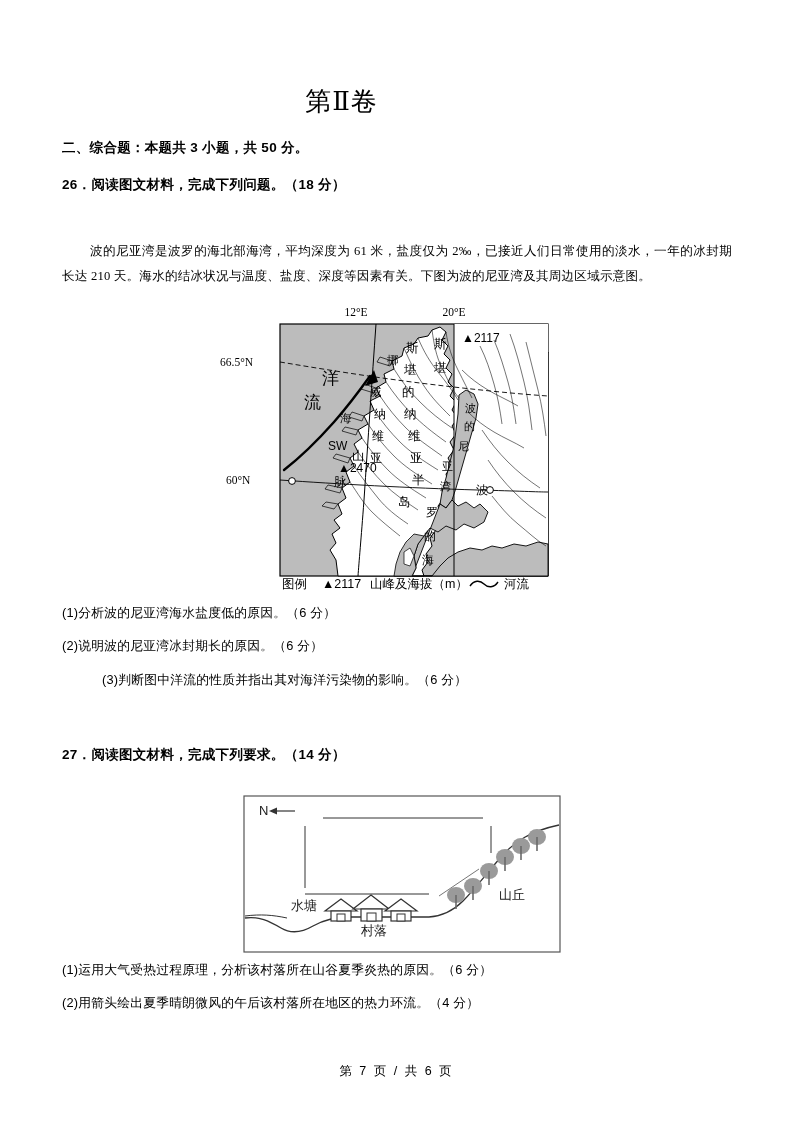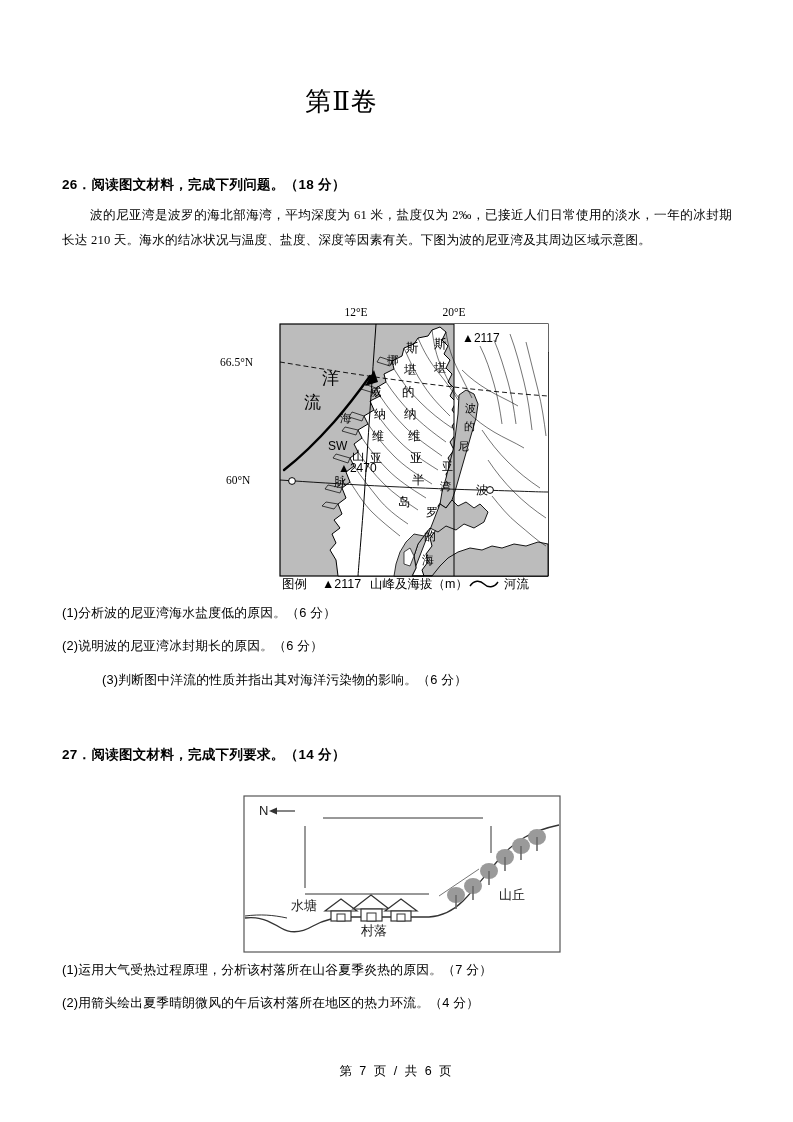--- a/index.html
+++ b/index.html
@@ -52,20 +52,21 @@
 
   .para {
     position: absolute;
     left: 62px;
     width: 670px;
     font-size: 12.6px;
     line-height: 25px;
     text-align: justify;
     text-indent: 28px;
     letter-spacing: 0.2px;
+    margin-top: 36px;
   }
   .p26 { top: 203px; }
   .p27 { top: 733px; }
 
   .subq {
     position: absolute;
     left: 62px;
     font-size: 12.8px;
     font-family: "Liberation Sans", "DejaVu Sans", sans-serif;
     letter-spacing: 0.2px;
@@ -124,20 +125,21 @@
     fill: #1a1a1a;
   }
 </style>
 </head>
 <body>
 
 <div class="page">
 
   <div class="vol-title">第Ⅱ卷</div>
 
+  <div class="section-head">二、综合题：本题共 3 小题，共 50 分。</div>
 
   <div class="q-head q26-head">26．阅读图文材料，完成下列问题。（18 分）</div>
   <div class="para p26">波的尼亚湾是波罗的海北部海湾，平均深度为 61 米，盐度仅为 2‰，已接近人们日常使用的淡水，一年的冰封期长达 210 天。海水的结冰状况与温度、盐度、深度等因素有关。下图为波的尼亚湾及其周边区域示意图。</div>
 
   <div class="fig1">
     <svg width="340" height="292" viewBox="0 0 340 292" xmlns="http://www.w3.org/2000/svg">
 
       <rect x="62" y="24" width="268" height="252" fill="#bcbcbc" stroke="#000" stroke-width="1.2"></rect>
 
       <path d="M120,276 L118,260 L112,250 L118,243 L114,234 L122,228 L116,220 L124,214
@@ -336,18 +338,18 @@
           <line x1="294" y1="42" x2="294" y2="56" stroke="#6a6a6a" stroke-width="1.6"></line>
         </g>
       </g>
 
       <text class="v-cn" x="48" y="115">水塘</text>
       <text class="v-cn" x="118" y="140">村落</text>
       <text class="v-cn" x="256" y="104">山丘</text>
     </svg>
   </div>
 
-  <div class="subq q27-1">(1)运用大气受热过程原理，分析该村落所在山谷夏季炎热的原因。（7 分）</div>
+  <div class="subq q27-1">(1)运用大气受热过程原理，分析该村落所在山谷夏季炎热的原因。（6 分）</div>
   <div class="subq q27-2">(2)用箭头绘出夏季晴朗微风的午后该村落所在地区的热力环流。（4 分）</div>
 
   <div class="footer">第 7 页 / 共 6 页</div>
 
 </div>
 
 </body></html>

